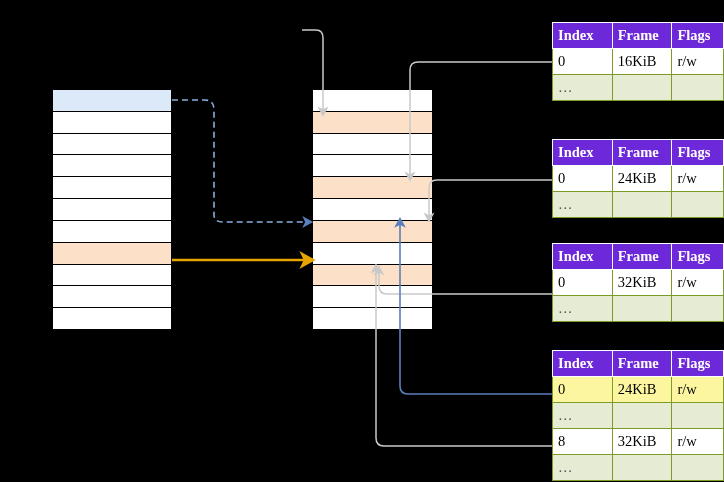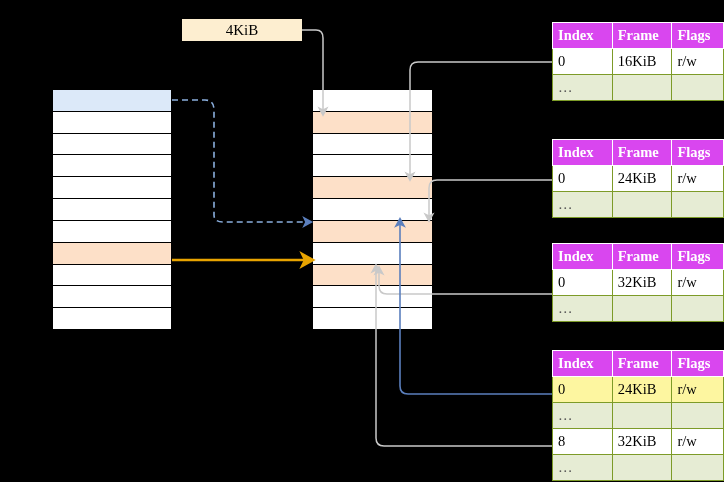--- a/index.html
+++ b/index.html
@@ -20,41 +20,38 @@
            display:flex;align-items:center;justify-content:center;
            font-size:15px;color:#000;}
 
   
   .ptable{position:absolute;border-collapse:collapse;
           table-layout:fixed;font-size:14.5px;color:#000;}
   .ptable td,.ptable th{border:1px solid #7d9b28;
           padding:1px 5px;height:26px;box-sizing:border-box;
           text-align:left;vertical-align:middle;overflow:hidden;
           white-space:nowrap;}
-  .ptable th{background:#d946ef;color:#ffffff;font-weight:bold;
+  .ptable th{background:#6d28d9;color:#ffffff;font-weight:bold;
              border-color:#ffffff;}
   .ptable td{background:#ffffff;}
   .ptable tr.ellip td{background:#e6ecd4;color:#555;letter-spacing:2px;}
   .ptable td.hl{background:#fdf6a0;}
   .c-index{width:58px;}
   .c-frame{width:58px;}
   .c-flags{width:50px;}
 
   
   #wires{position:absolute;left:0;top:0;width:724px;height:482px;
          pointer-events:none;}
 </style>
 </head>
 <body>
 
 <div id="stage">
 
-  <div class="sizebox" style="left:182px;top:19px;width:120px;height:22px;">
-    <span>4KiB</span>
-  </div>
 
   <div class="col" id="src-col" style="left:52px;top:88px;width:120px;height:240px;">
       <div class="cell blue" style="top: 0px; height: 22.8182px; width: 100%;"></div>
       <div class="cell" style="top: 21.8182px; height: 22.8182px; width: 100%;"></div>
       <div class="cell" style="top: 43.6364px; height: 22.8182px; width: 100%;"></div>
       <div class="cell" style="top: 65.4545px; height: 22.8182px; width: 100%;"></div>
       <div class="cell" style="top: 87.2727px; height: 22.8182px; width: 100%;"></div>
       <div class="cell" style="top: 109.091px; height: 22.8182px; width: 100%;"></div>
       <div class="cell" style="top: 130.909px; height: 22.8182px; width: 100%;"></div>
       <div class="cell orange" style="top: 152.727px; height: 22.8182px; width: 100%;"></div>

